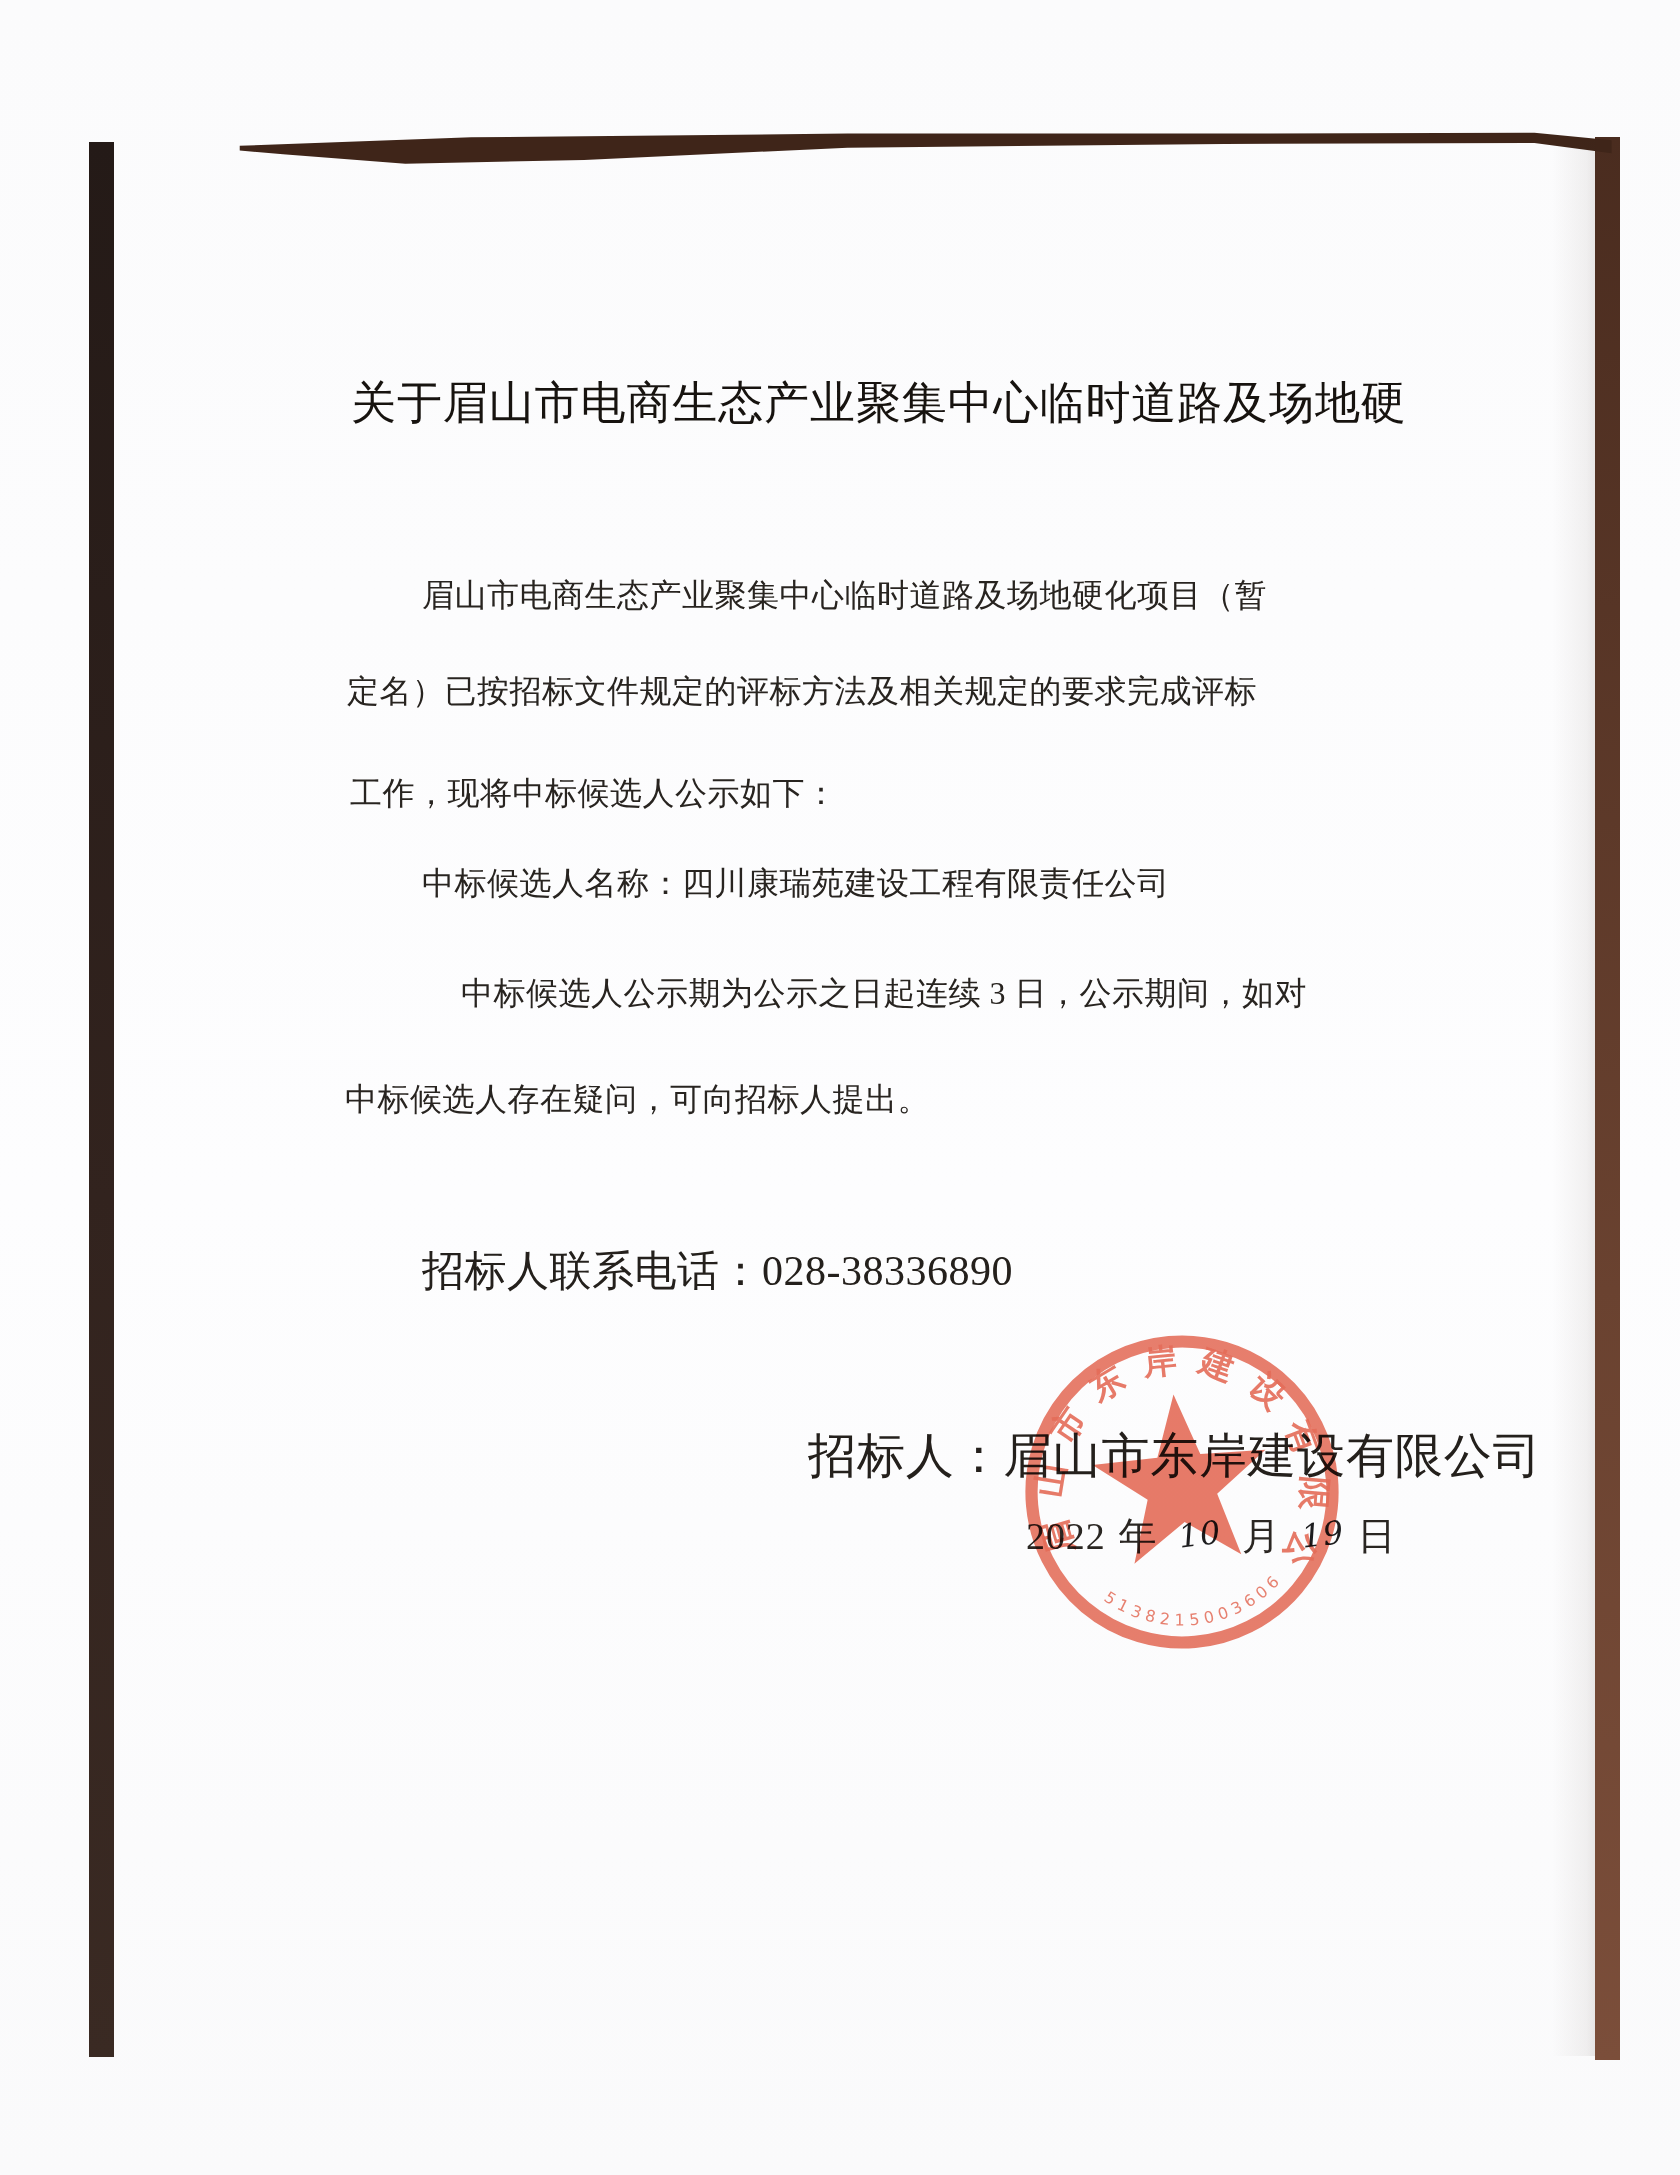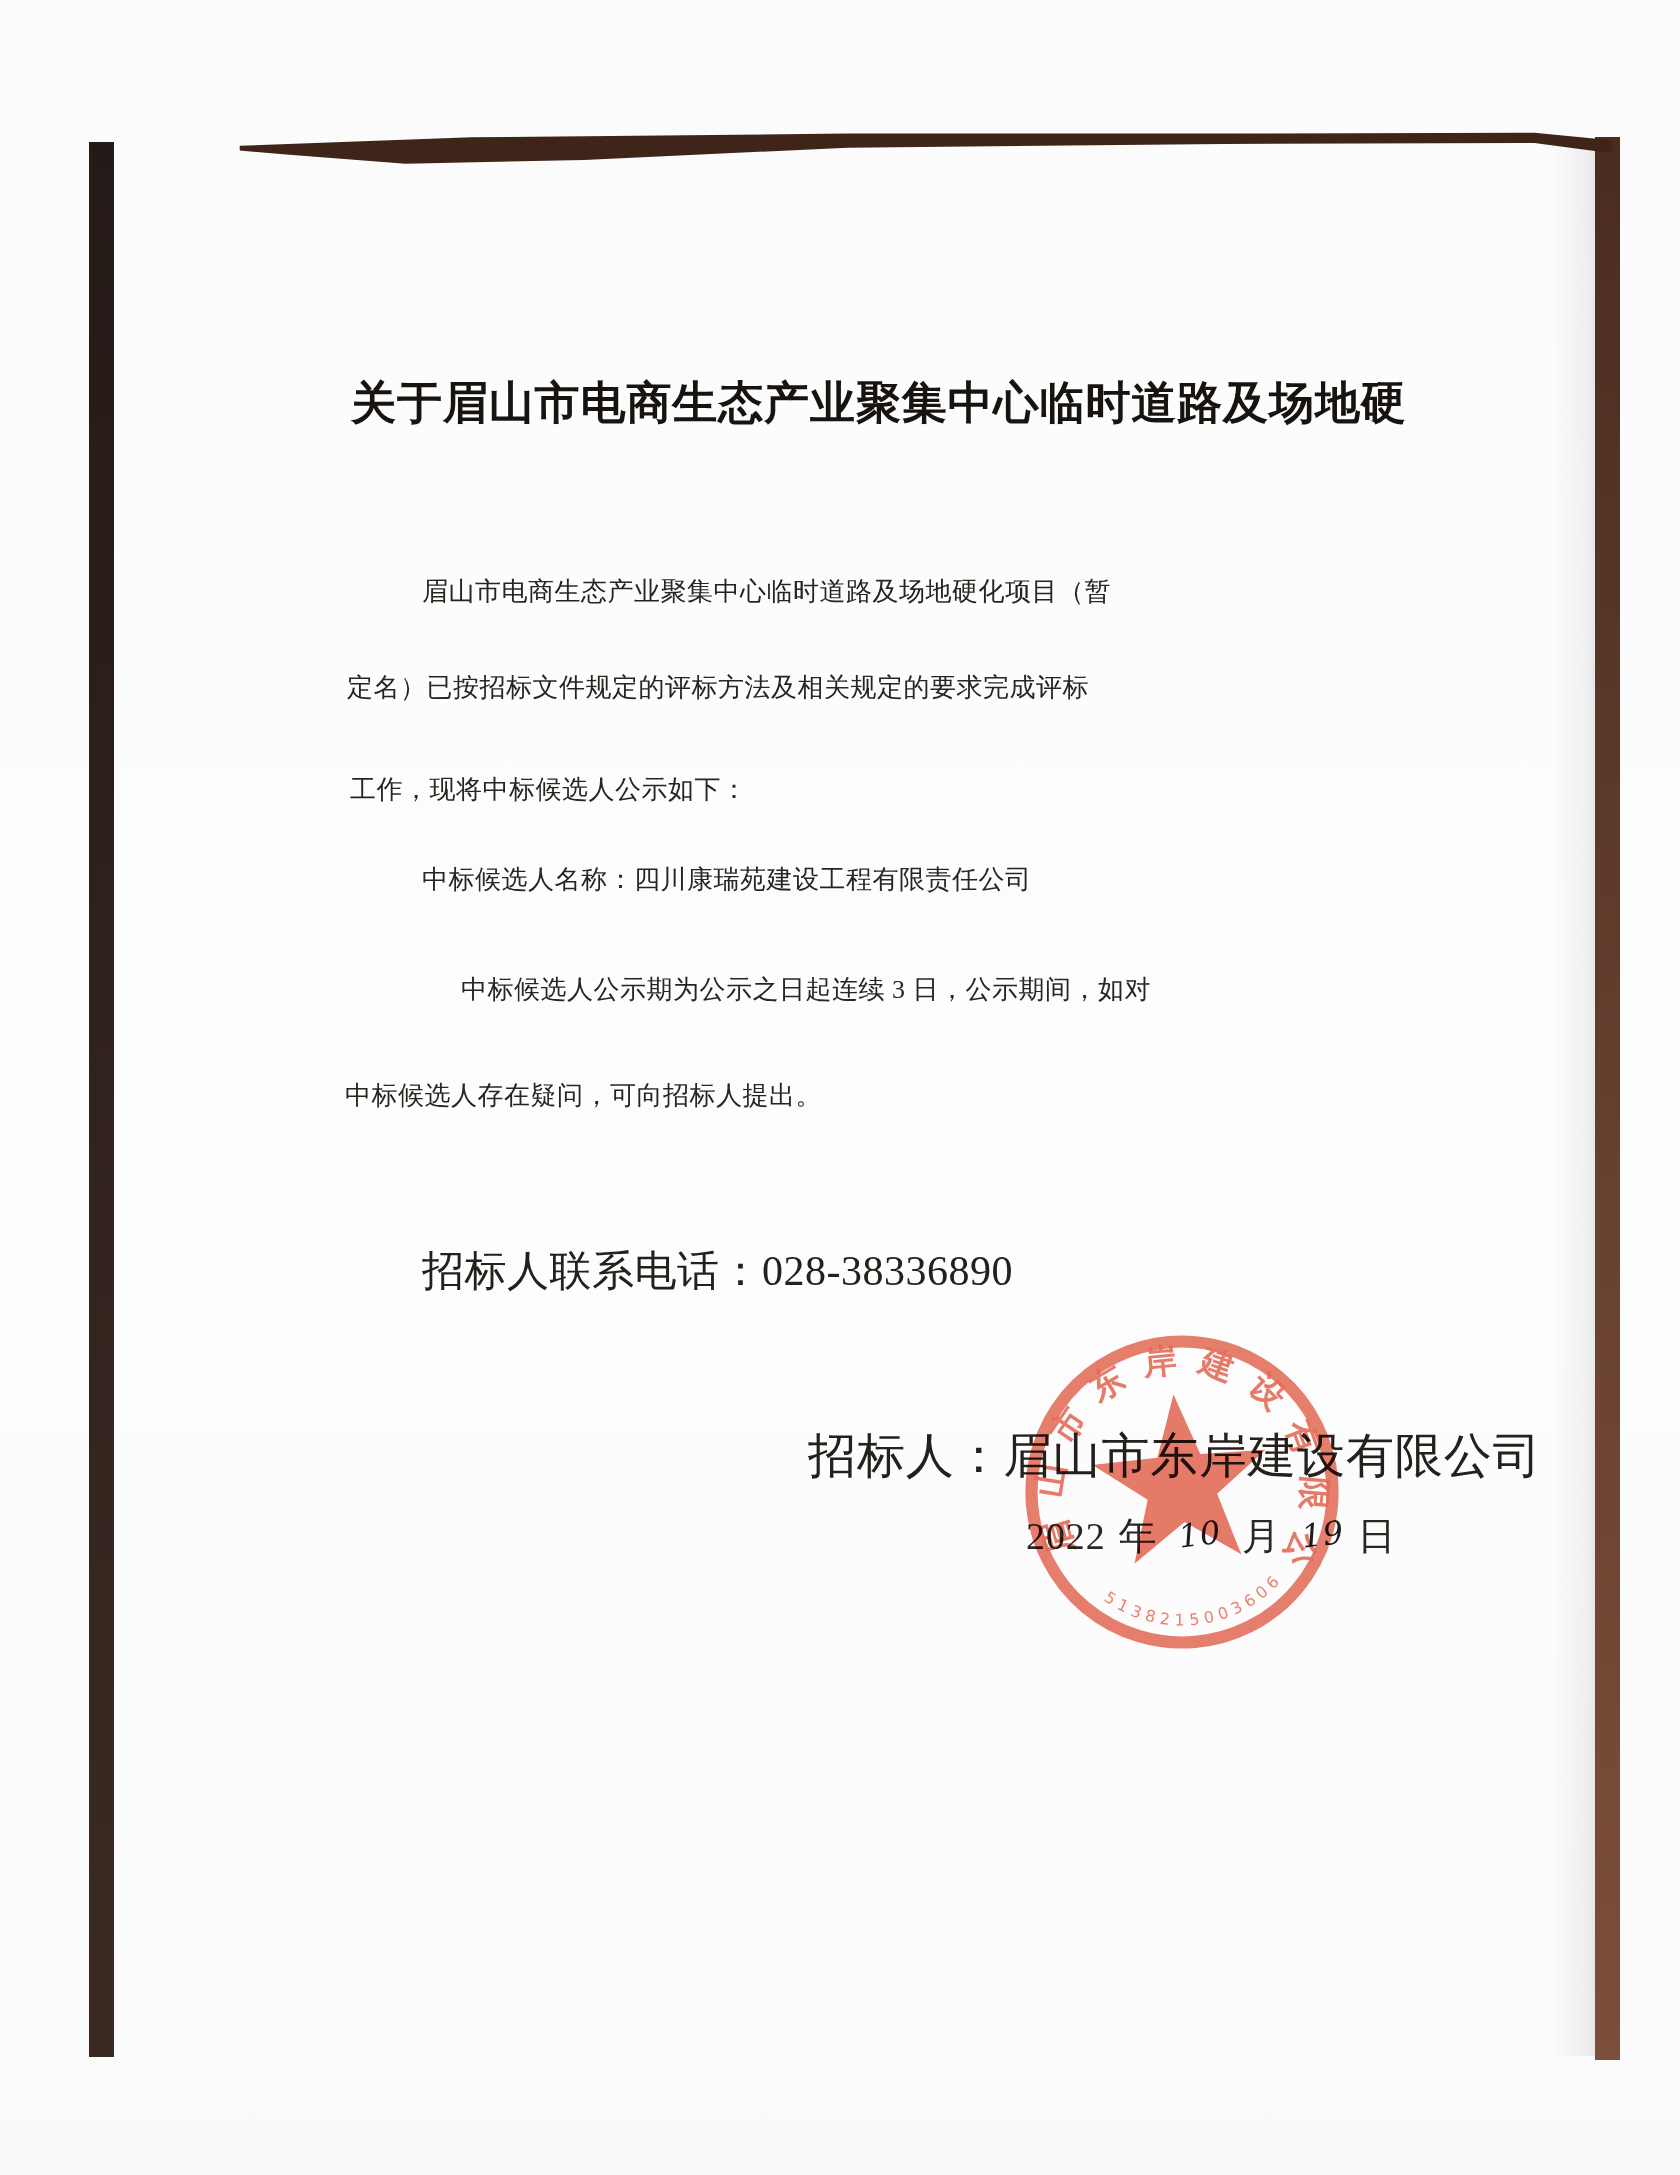--- a/index.html
+++ b/index.html
@@ -24,23 +24,23 @@
     background:linear-gradient(180deg,#4a2c1f 0%,#6a4230 60%,#7b4e3a 100%);
   }
   .frame-top-svg{position:absolute;left:0;top:0;}
   
   .curl-shadow{
     position:absolute;left:1552px;top:141px;width:43px;height:1915px;
     background:linear-gradient(90deg,rgba(0,0,0,0) 0%,rgba(60,40,30,0.06) 80%,rgba(60,40,30,0.10) 100%);
   }
   .txt{position:absolute;white-space:nowrap;color:#2c2824;}
   .title-line{
-    font-size:45px;font-weight:700;letter-spacing:0.9px;color:#17130f;text-align:right;
+    font-size:45px;font-weight:400;letter-spacing:0.9px;color:#17130f;text-align:right;
   }
-  .body-line{font-size:26px;letter-spacing:0.5px;color:#282420;}
+  .body-line{font-size:32px;letter-spacing:0.5px;color:#282420;}
   .contact-line{font-size:42px;letter-spacing:0.5px;color:#24201c;}
   .sig-line{font-size:48px;letter-spacing:0.9px;color:#24201c;}
   .date-line{font-size:38px;letter-spacing:0.9px;color:#2a2622;}
   .date-line .gap-s{display:inline-block;width:13px;}
   .date-line .gap-m{display:inline-block;width:21px;}
   .handwritten{
     display:inline-block;
     font-family:"DejaVu Serif",serif;
     font-style:italic;
     font-size:32px;

